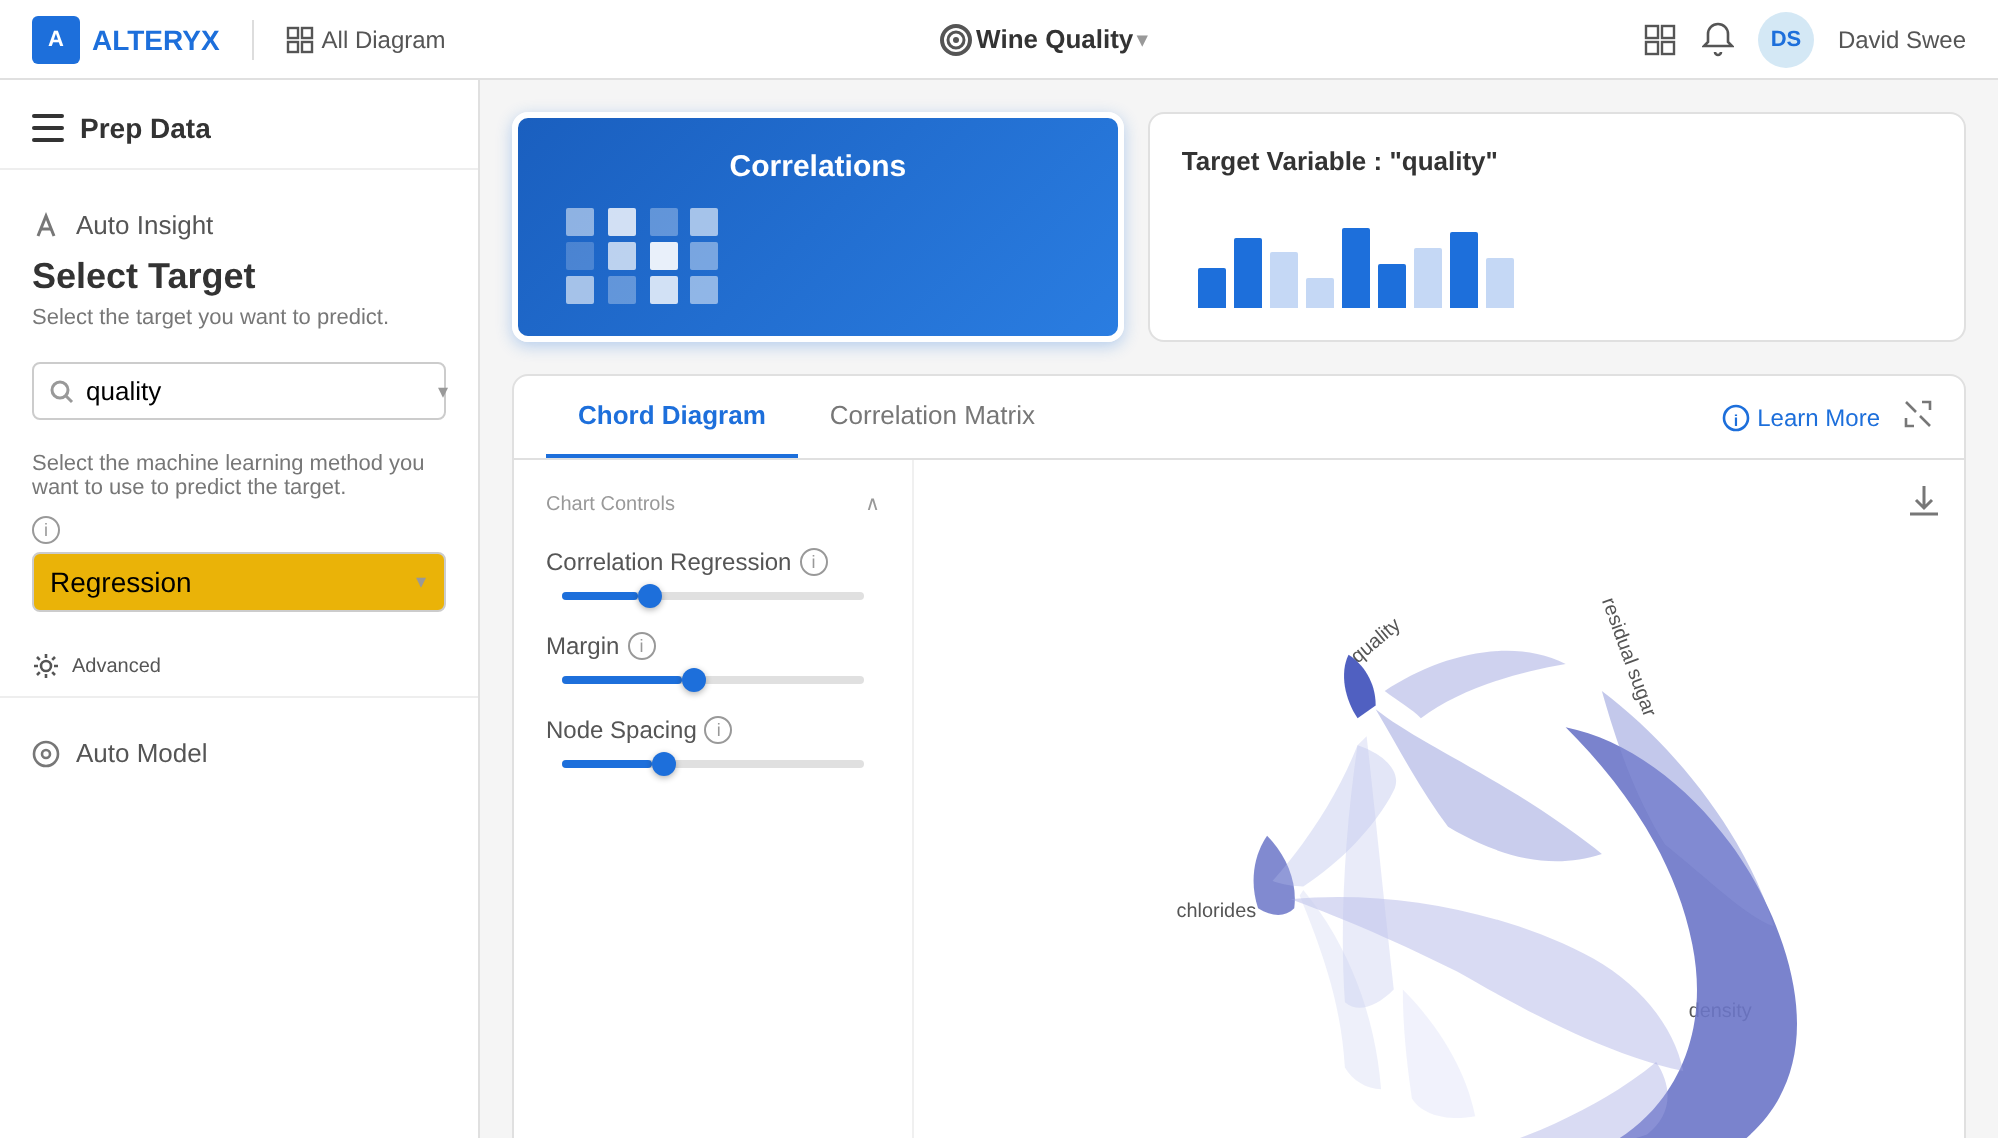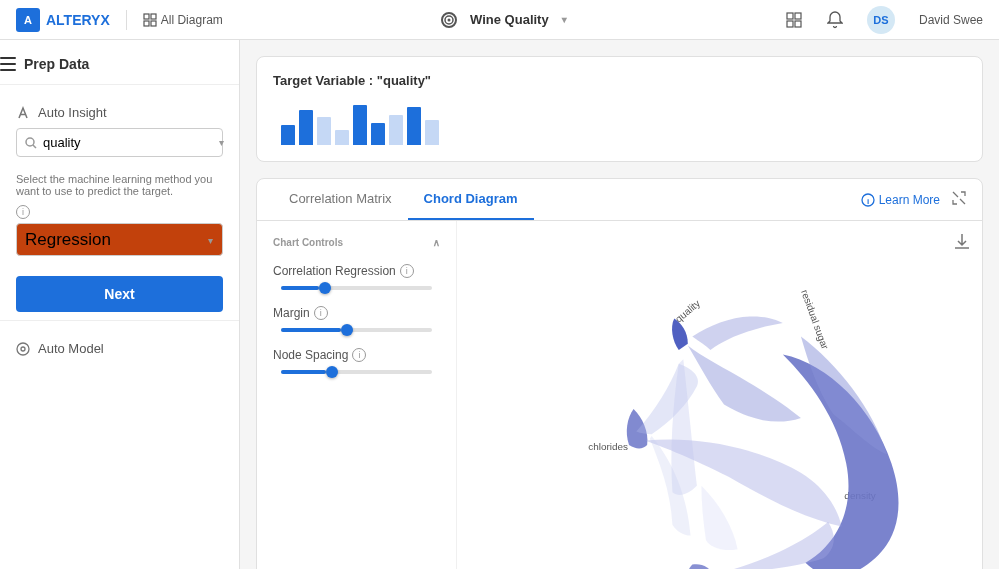--- a/index.html
+++ b/index.html
@@ -10,39 +10,39 @@
       display: flex; align-items: center; height: 40px;
       background: #fff; border-bottom: 1px solid #e0e0e0;
       padding: 0 16px; gap: 16px; position: fixed; top: 0; left: 0; right: 0; z-index: 100;
     }
     .topnav-logo { display: flex; align-items: center; gap: 6px; font-weight: 700; font-size: 14px; color: #1d6fdb; }
     .topnav-logo-icon { width: 24px; height: 24px; background: #1d6fdb; border-radius: 3px; display: flex; align-items: center; justify-content: center; }
     .topnav-logo-icon span { color: white; font-size: 11px; font-weight: 900; }
     .topnav-divider { width: 1px; height: 20px; background: #ddd; }
     .topnav-projects { font-size: 12px; color: #555; display: flex; align-items: center; gap: 4px; cursor: pointer; }
     .topnav-center { flex: 1; display: flex; justify-content: center; align-items: center; gap: 6px; }
-    .topnav-title { font-size: 13px; font-weight: 600; display: flex; align-items: center; gap: 13px; }
+    .topnav-title { font-size: 13px; font-weight: 600; display: flex; align-items: center; gap: 2px; }
     .topnav-title-icon { width: 16px; height: 16px; border: 2px solid #555; border-radius: 50%; display: flex; align-items: center; justify-content: center; }
-    .topnav-right { display: flex; align-items: center; gap: 24px; margin-left: auto; }
+    .topnav-right { display: flex; align-items: center; gap: 12px; margin-left: auto; }
     .topnav-avatar { width: 28px; height: 28px; background: #d4e8f5; border-radius: 50%; display: flex; align-items: center; justify-content: center; font-size: 11px; font-weight: 600; color: #1d6fdb; }
 
     
     .layout { display: flex; margin-top: 40px; height: calc(100vh - 40px); }
 
     
     .sidebar { width: 240px; background: #fff; border-right: 1px solid #e0e0e0; display: flex; flex-direction: column; padding: 16px 0; flex-shrink: 0; overflow-y: auto; }
-    .sidebar-header { padding: 0 0 12px; display: flex; align-items: center; gap: 8px; font-weight: 600; font-size: 14px; border-bottom: 1px solid #eee; margin-bottom: 12px; }
+    .sidebar-header { padding: 0 16px 12px; display: flex; align-items: center; gap: 8px; font-weight: 600; font-size: 14px; border-bottom: 1px solid #eee; margin-bottom: 12px; }
     .sidebar-nav-item { display: flex; align-items: center; gap: 8px; padding: 8px 16px; color: #555; cursor: pointer; font-size: 13px; }
     .select-target-title { font-size: 18px; font-weight: 700; padding: 0 16px 4px; }
     .select-target-sub { font-size: 11px; color: #777; padding: 0 16px 12px; }
 
     .search-box { margin: 0 16px 12px; position: relative; display: flex; align-items: center; border: 1px solid #ccc; border-radius: 4px; padding: 6px 8px; background: #fff; }
     .search-box input { border: none; outline: none; flex: 1; font-size: 13px; }
     .ml-select { margin: 0 16px 12px; position: relative; }
-    .ml-select select { width: 100%; padding: 6px 8px; border: 1px solid #ccc; border-radius: 4px; font-size: 17px; appearance: none; background: #c2410c; cursor: pointer; }
+    .ml-select select { width: 100%; padding: 6px 8px; border: 1px solid #ccc; border-radius: 4px; font-size: 14px; appearance: none; background: #eab308; cursor: pointer; }
 
     .advanced-btn { display: flex; align-items: center; gap: 6px; padding: 8px 16px; color: #555; font-size: 13px; cursor: pointer; }
     .advanced-btn span { font-size: 10px; }
 
     .next-btn { margin: 8px 16px; background: #1d6fdb; color: white; border: none; border-radius: 4px; padding: 10px; font-size: 14px; font-weight: 600; cursor: pointer; width: calc(100% - 32px); }
 
     .sidebar-footer-nav { padding-top: 12px; border-top: 1px solid #eee; }
 
     
     .main { flex: 1; overflow-y: auto; background: #f5f5f5; padding: 16px; }
@@ -61,21 +61,21 @@
     .tab { padding: 12px 16px; font-size: 13px; cursor: pointer; color: #777; border-bottom: 2px solid transparent; }
     .tab.active { color: #1d6fdb; border-bottom: 2px solid #1d6fdb; font-weight: 600; }
     .tab-actions { margin-left: auto; display: flex; align-items: center; gap: 12px; }
     .learn-more { color: #1d6fdb; font-size: 12px; display: flex; align-items: center; gap: 4px; cursor: pointer; }
     .expand-icon { color: #777; cursor: pointer; font-size: 14px; }
 
     .content-body { display: flex; gap: 0; position: relative; min-height: 400px; }
 
     
     .chart-controls { width: 200px; padding: 16px; border-right: 1px solid #f0f0f0; flex-shrink: 0; }
-    .chart-controls-header { display: flex; align-items: center; justify-content: space-between; font-weight: 700; font-size: 13px; margin-bottom: 16px; }
+    .chart-controls-header { display: flex; align-items: center; justify-content: space-between; font-weight: 400; font-size: 13px; margin-bottom: 16px; }
     .chart-controls-header span { font-size: 10px; color: #999; cursor: pointer; }
     .control-group { margin-bottom: 16px; }
     .control-label { font-size: 12px; color: #555; margin-bottom: 8px; display: flex; align-items: center; gap: 4px; }
     .control-info { width: 14px; height: 14px; border: 1px solid #999; border-radius: 50%; display: inline-flex; align-items: center; justify-content: center; font-size: 9px; color: #999; cursor: pointer; }
     .slider-track { position: relative; height: 4px; background: #e0e0e0; border-radius: 2px; margin: 0 4px; }
     .slider-fill { position: absolute; left: 0; height: 100%; background: #1d6fdb; border-radius: 2px; }
     .slider-thumb { position: absolute; top: 50%; transform: translateY(-50%); width: 12px; height: 12px; background: #1d6fdb; border-radius: 50%; cursor: pointer; box-shadow: 0 1px 3px rgba(0,0,0,0.3); }
 
     
     .chord-area { flex: 1; display: flex; align-items: center; justify-content: center; padding: 16px; position: relative; overflow: hidden; min-height: 380px; }
@@ -146,20 +146,24 @@
     </div>
 
     <div class="sidebar-nav-item">
       <svg width="14" height="14" viewBox="0 0 14 14">
           <path d="M3 12 L7 2 L11 12" fill="none" stroke="#777" stroke-width="1.5"></path>
           <line x1="4.5" y1="8.5" x2="9.5" y2="8.5" stroke="#777" stroke-width="1.5"></line>
         </svg>
       <span>Auto Insight</span>
     </div>
 
+    <div style="padding: 0 0 4px;">
+      <div class="select-target-title">Select Target</div>
+      <div class="select-target-sub">Select the target you want to predict.</div>
+    </div>
 
     <div class="search-box">
       <svg width="12" height="12" viewBox="0 0 12 12" style="margin-right:6px;flex-shrink:0">
           <circle cx="5" cy="5" r="4" fill="none" stroke="#999" stroke-width="1.5"></circle>
           <line x1="8" y1="8" x2="11" y2="11" stroke="#999" stroke-width="1.5"></line>
         </svg>
       <input type="text" style="border: none; outline: none; flex: 1 1 0%; font-size: 13px;" value="quality">
       <span style="color:#999;font-size:10px;">▾</span>
     </div>
 
@@ -169,38 +173,62 @@
     </div>
 
     <div class="ml-select">
       <select>
         <option>Regression</option>
         <option>Classification</option>
       </select>
       <span style="position:absolute;right:10px;top:50%;transform:translateY(-50%);pointer-events:none;font-size:10px;color:#999;">▾</span>
     </div>
 
-
-    <button class="next-btn">Next</button>
+    <div class="advanced-btn">
+      <svg width="14" height="14" viewBox="0 0 14 14">
+          <circle cx="7" cy="7" r="2.5" fill="none" stroke="#555" stroke-width="1.3"></circle>
+          <path d="M7 1 L7 3 M7 11 L7 13 M1 7 L3 7 M11 7 L13 7 M2.5 2.5 L3.9 3.9 M10.1 10.1 L11.5 11.5 M11.5 2.5 L10.1 3.9 M3.9 10.1 L2.5 11.5" stroke="#555" stroke-width="1.3"></path>
+        </svg>
+      <span>Advanced</span>
+    </div>
+
 
     <div class="sidebar-footer-nav">
       <div class="sidebar-nav-item">
         <svg width="14" height="14" viewBox="0 0 14 14">
             <circle cx="7" cy="7" r="6" fill="none" stroke="#777" stroke-width="1.3"></circle>
             <circle cx="7" cy="7" r="2" fill="none" stroke="#777" stroke-width="1.3"></circle>
           </svg>
         <span>Auto Model</span>
       </div>
     </div>
   </aside>
 
   <main class="main">
 
     <div class="cards-row">
 
+      <div class="card card-correlations" style="border: 3px solid #fff; box-shadow: 0 2px 8px rgba(29,111,219,0.3);">
+        <div class="card-title" style="color:white;font-size:15px;font-weight:700;text-align:center;">Correlations</div>
+
+        <div style="display:grid;grid-template-columns:repeat(4,1fr);gap:3px;margin-top:12px;margin-left:8px;width:80px;">
+          <div style="width:14px;height:14px;background:rgba(255,255,255,0.5);border-radius:1px;"></div>
+          <div style="width:14px;height:14px;background:rgba(255,255,255,0.8);border-radius:1px;"></div>
+          <div style="width:14px;height:14px;background:rgba(255,255,255,0.3);border-radius:1px;"></div>
+          <div style="width:14px;height:14px;background:rgba(255,255,255,0.6);border-radius:1px;"></div>
+          <div style="width:14px;height:14px;background:rgba(255,255,255,0.2);border-radius:1px;"></div>
+          <div style="width:14px;height:14px;background:rgba(255,255,255,0.7);border-radius:1px;"></div>
+          <div style="width:14px;height:14px;background:rgba(255,255,255,0.9);border-radius:1px;"></div>
+          <div style="width:14px;height:14px;background:rgba(255,255,255,0.4);border-radius:1px;"></div>
+          <div style="width:14px;height:14px;background:rgba(255,255,255,0.6);border-radius:1px;"></div>
+          <div style="width:14px;height:14px;background:rgba(255,255,255,0.3);border-radius:1px;"></div>
+          <div style="width:14px;height:14px;background:rgba(255,255,255,0.8);border-radius:1px;"></div>
+          <div style="width:14px;height:14px;background:rgba(255,255,255,0.5);border-radius:1px;"></div>
+        </div>
+      </div>
 
 
       <div class="card card-target" style="flex:1.4;">
         <div class="card-title" style="color:#333;font-weight:600;font-size:13px;">Target Variable : "quality"</div>
 
         <div style="display:flex;align-items:flex-end;gap:4px;margin-top:12px;padding:0 8px;height:45px;">
           <div style="width:14px;height:20px;background:#1d6fdb;border-radius:1px 1px 0 0;"></div>
           <div style="width:14px;height:35px;background:#1d6fdb;border-radius:1px 1px 0 0;"></div>
           <div style="width:14px;height:28px;background:#c5d8f5;border-radius:1px 1px 0 0;"></div>
           <div style="width:14px;height:15px;background:#c5d8f5;border-radius:1px 1px 0 0;"></div>
@@ -209,25 +237,25 @@
           <div style="width:14px;height:30px;background:#c5d8f5;border-radius:1px 1px 0 0;"></div>
           <div style="width:14px;height:38px;background:#1d6fdb;border-radius:1px 1px 0 0;"></div>
           <div style="width:14px;height:25px;background:#c5d8f5;border-radius:1px 1px 0 0;"></div>
         </div>
       </div>
     </div>
 
     <div class="content-area">
 
       <div class="content-tabs">
+        <div class="tab active">
+          <span>Chord Diagram</span>
+        </div>
         <div class="tab">
           <span>Correlation Matrix</span>
-        </div>
-        <div class="tab active">
-          <span>Chord Diagram</span>
         </div>
         <div class="tab-actions">
           <div class="learn-more">
             <svg width="14" height="14" viewBox="0 0 14 14">
                 <circle cx="7" cy="7" r="6" fill="none" stroke="#1d6fdb" stroke-width="1.3"></circle>
                 <text x="7" y="11" text-anchor="middle" fill="#1d6fdb" font-size="8" font-weight="bold">i</text>
               </svg>
             <span>Learn More</span>
           </div>
           <div class="expand-icon">

